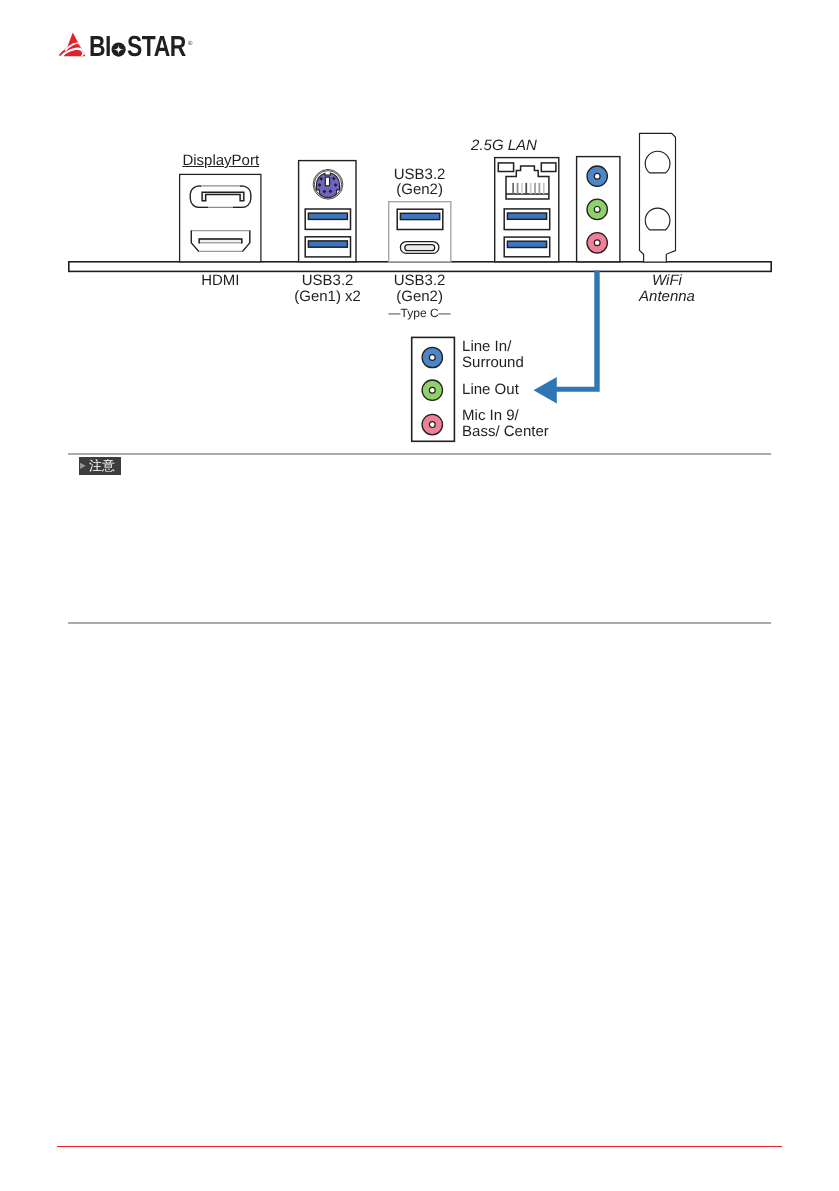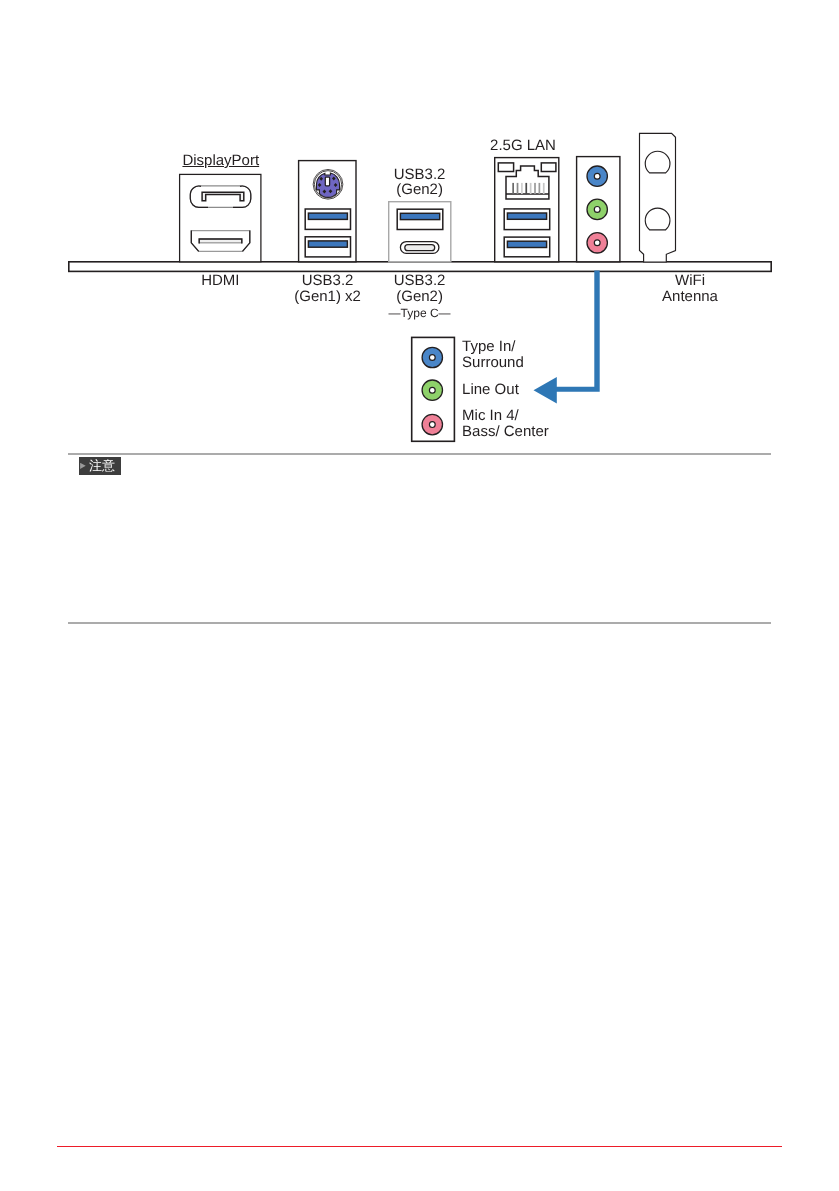--- a/index.html
+++ b/index.html
@@ -22,20 +22,42 @@
   .hr{position:absolute;height:1.65px;background:#ababab;}
   .note-badge{position:absolute;left:79px;top:457px;width:41.8px;height:17.6px;background:#3d3d3d;color:#ffffff;font-size:13.0px;line-height:17.6px;display:flex;align-items:center;box-sizing:border-box;padding-left:1.1px;}
   .note-badge .tri{width:5.6px;height:6.2px;background:#9a9a9a;clip-path:polygon(0 0,100% 50%,0 100%);margin-right:3.4px;font-size:0;flex:none;}
   .note-badge .zh{letter-spacing:0px;font-size:13.0px;position:relative;top:-0.2px;}
   .redline{position:absolute;left:56.7px;top:1145.5px;width:725.2px;height:1.7px;background:#ed1c29;}
 </style>
 </head>
 <body>
 
 <div class="page">
+<div class="logoblk">
+<svg class="logomark" viewBox="0 0 340 280">
+ <defs>
+          <clipPath id="triclip">
+            <path d="M170 16 L302 264 L77 264 L24 250 Z"></path>
+          </clipPath>
+        </defs>
+ <path d="M170 16 L302 264 L77 264 Z" fill="#e3202c"></path>
+ <path d="M24 252 C 60 210, 116 162, 162 138 L 174 160 C 128 186, 72 232, 42 260 Z" fill="#e3202c"></path>
+ <g clip-path="url(#triclip)">
+  <path d="M84 198 C 124 150, 180 115, 221 119 C 248 122, 258 142, 256 163 L 242 156 C 242 142, 230 134, 213 136 C 179 141, 130 172, 98 212 Z" fill="#ffffff"></path>
+  <path d="M44 262 C 94 208, 168 170, 227 173 C 273 176, 296 202, 290 233 C 287 249, 278 260, 266 269 L 247 266 C 261 256, 268 245, 268 231 C 268 207, 241 194, 206 198 C 153 204, 89 238, 58 272 Z" fill="#ffffff"></path>
+ </g>
+</svg>
+<div class="wordmark wm-a"><span>BI</span></div>
+<svg class="oglyph" viewBox="0 0 120 120">
+        <circle cx="60" cy="60" r="56" fill="#231f20"></circle>
+        <path d="M60 11 C 61 50, 64 57, 108 60 C 64 63, 61 70, 60 109 C 59 70, 56 63, 12 60 C 56 57, 59 50, 60 11 Z" fill="#ffffff"></path>
+      </svg>
+<div class="wordmark wm-b"><span>STAR</span></div>
+<span class="tm">®</span>
+</div>
 <svg class="diagram" width="839" height="1191" viewBox="0 0 839 1191" xmlns="http://www.w3.org/2000/svg">
 <rect x="68.8" y="261.8" width="702.4" height="9.6" fill="#fff" stroke="#231f20" stroke-width="1.6"></rect>
 <g>
 <rect x="179.6" y="174.4" width="81.3" height="87.4" fill="#fff" stroke="#231f20" stroke-width="1.25"></rect>
 <g>
 <rect x="190.3" y="185.9" width="60.5" height="21.5" rx="8.5" ry="8.5" fill="#fff" stroke="#8c8c8c" stroke-width="1.2"></rect>
 <path d="M 201 186.3 A 8.6 8.6 0 0 0 190.3 194.8 L 190.3 198.6 A 8.6 8.6 0 0 0 199.5 207.4 L 208 207.4" fill="none" stroke="#231f20" stroke-width="1.2"></path>
           <path d="M 240 186.3 A 8.6 8.6 0 0 1 250.8 194.8 L 250.8 198.6 A 8.6 8.6 0 0 1 241.5 207.4 L 233 207.4" fill="none" stroke="#231f20" stroke-width="1.2"></path>
 <path d="M 202.1 192.2 L 243.8 192.2 L 243.8 200.7 L 240.1 200.7 L 240.1 194.5 L 205.7 194.5 L 205.7 200.7 L 202.1 200.7 Z" fill="#f3f3f3" stroke="#231f20" stroke-width="1.5"></path>
 </g>
@@ -139,28 +161,28 @@
           <circle cx="432.3" cy="390.2" r="2.9" fill="#fff" stroke="#231f20" stroke-width="1.2"></circle>
         </g>
         <g>
           <circle cx="432.3" cy="424.6" r="10.2" fill="#ef8097" stroke="#231f20" stroke-width="1.3"></circle>
           <circle cx="432.3" cy="424.6" r="2.9" fill="#fff" stroke="#231f20" stroke-width="1.2"></circle>
         </g>
       </g>
 </svg>
 <div class="lbl" style="left:139.8px;top:153px;width:162px;text-decoration:underline;"><span>DisplayPort</span></div>
 <div class="lbl" style="left:339.6px;top:166.5px;width:160px;"><span>USB3.2</span><br><span>(Gen2)</span></div>
-<div class="lbl" style="left:443px;top:138.1px;width:160px;"><span>2.5G LAN</span></div>
+<div class="lbl" style="left:424px;top:138.1px;width:160px;font-style:italic;"><span>2.5G LAN</span></div>
 <div class="lbl" style="left:140.3px;top:272.9px;width:160px;"><span>HDMI</span></div>
 <div class="lbl" style="left:247.6px;top:272.7px;width:160px;"><span>USB3.2</span><br><span>(Gen1) x2</span></div>
 <div class="lbl" style="left:339.6px;top:272.9px;width:160px;"><span>USB3.2</span><br><span>(Gen2)</span><span class="sm">—Type C—</span></div>
-<div class="lbl" style="left:610px;top:272.6px;width:160px;"><span>WiFi</span><br><span>Antenna</span></div>
-<div class="legend-txt" style="left:462.1px;top:339.4px;"><span>Type In/</span><br><span>Surround</span></div>
+<div class="lbl" style="left:587px;top:272.6px;width:160px;font-style:italic;"><span>WiFi</span><br><span>Antenna</span></div>
+<div class="legend-txt" style="left:462.1px;top:339.4px;"><span>Line In/</span><br><span>Surround</span></div>
 <div class="legend-txt" style="left:462.1px;top:382.3px;"><span>Line Out</span></div>
-<div class="legend-txt" style="left:462.1px;top:407.6px;"><span>Mic In 4/</span><br><span>Bass/ Center</span></div>
+<div class="legend-txt" style="left:462.1px;top:407.6px;"><span>Mic In 9/</span><br><span>Bass/ Center</span></div>
 <div class="hr" style="left:68.3px;top:453.4px;width:702.5px;"></div>
 <div class="note-badge">
       <span class="tri">▶</span>
       <span class="zh">注意</span>
     </div>
 <div class="hr" style="left:68.3px;top:622px;width:702.5px;"></div>
 <div class="redline"></div>
 </div>
 
 </body></html>

